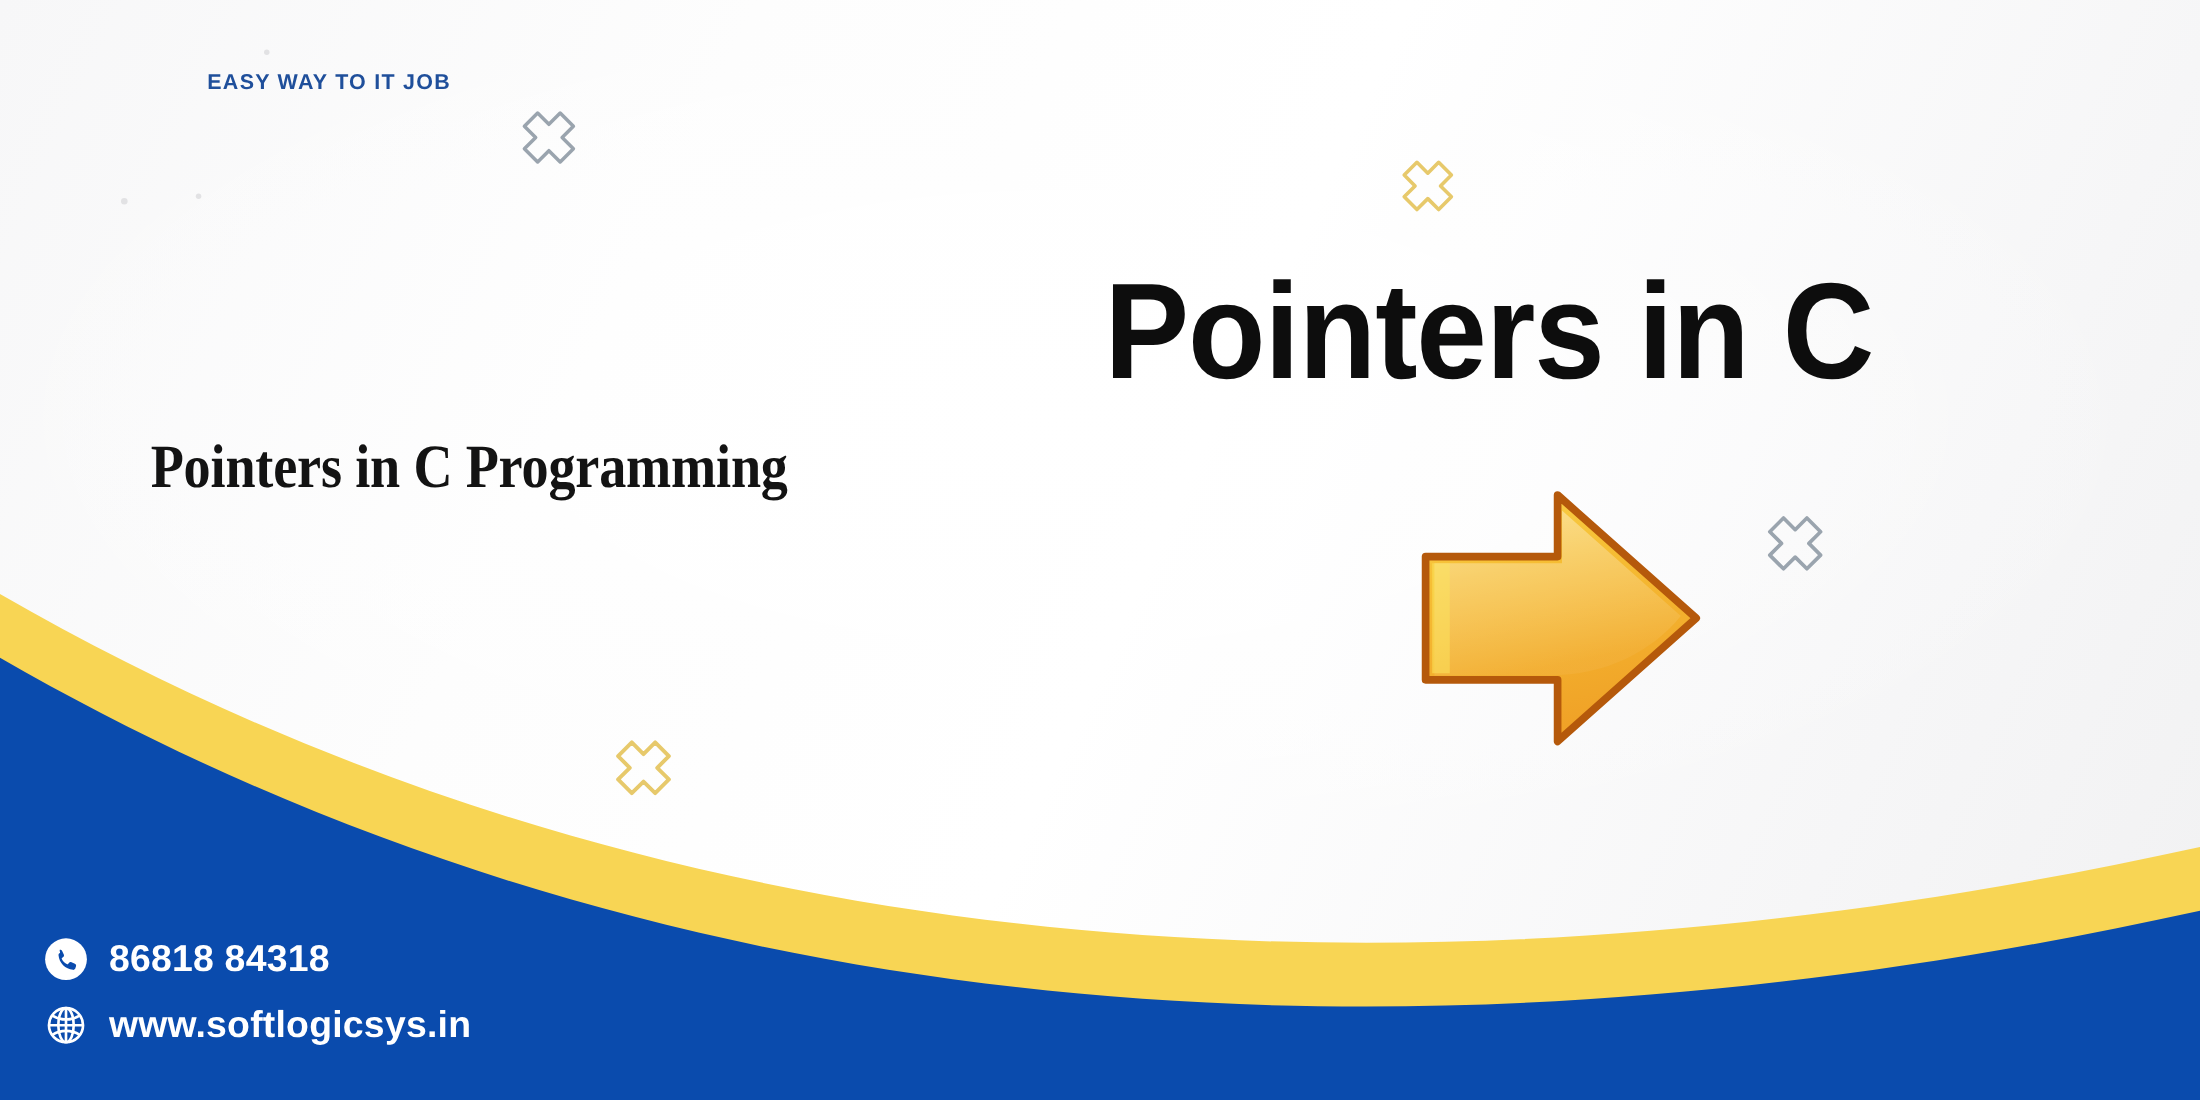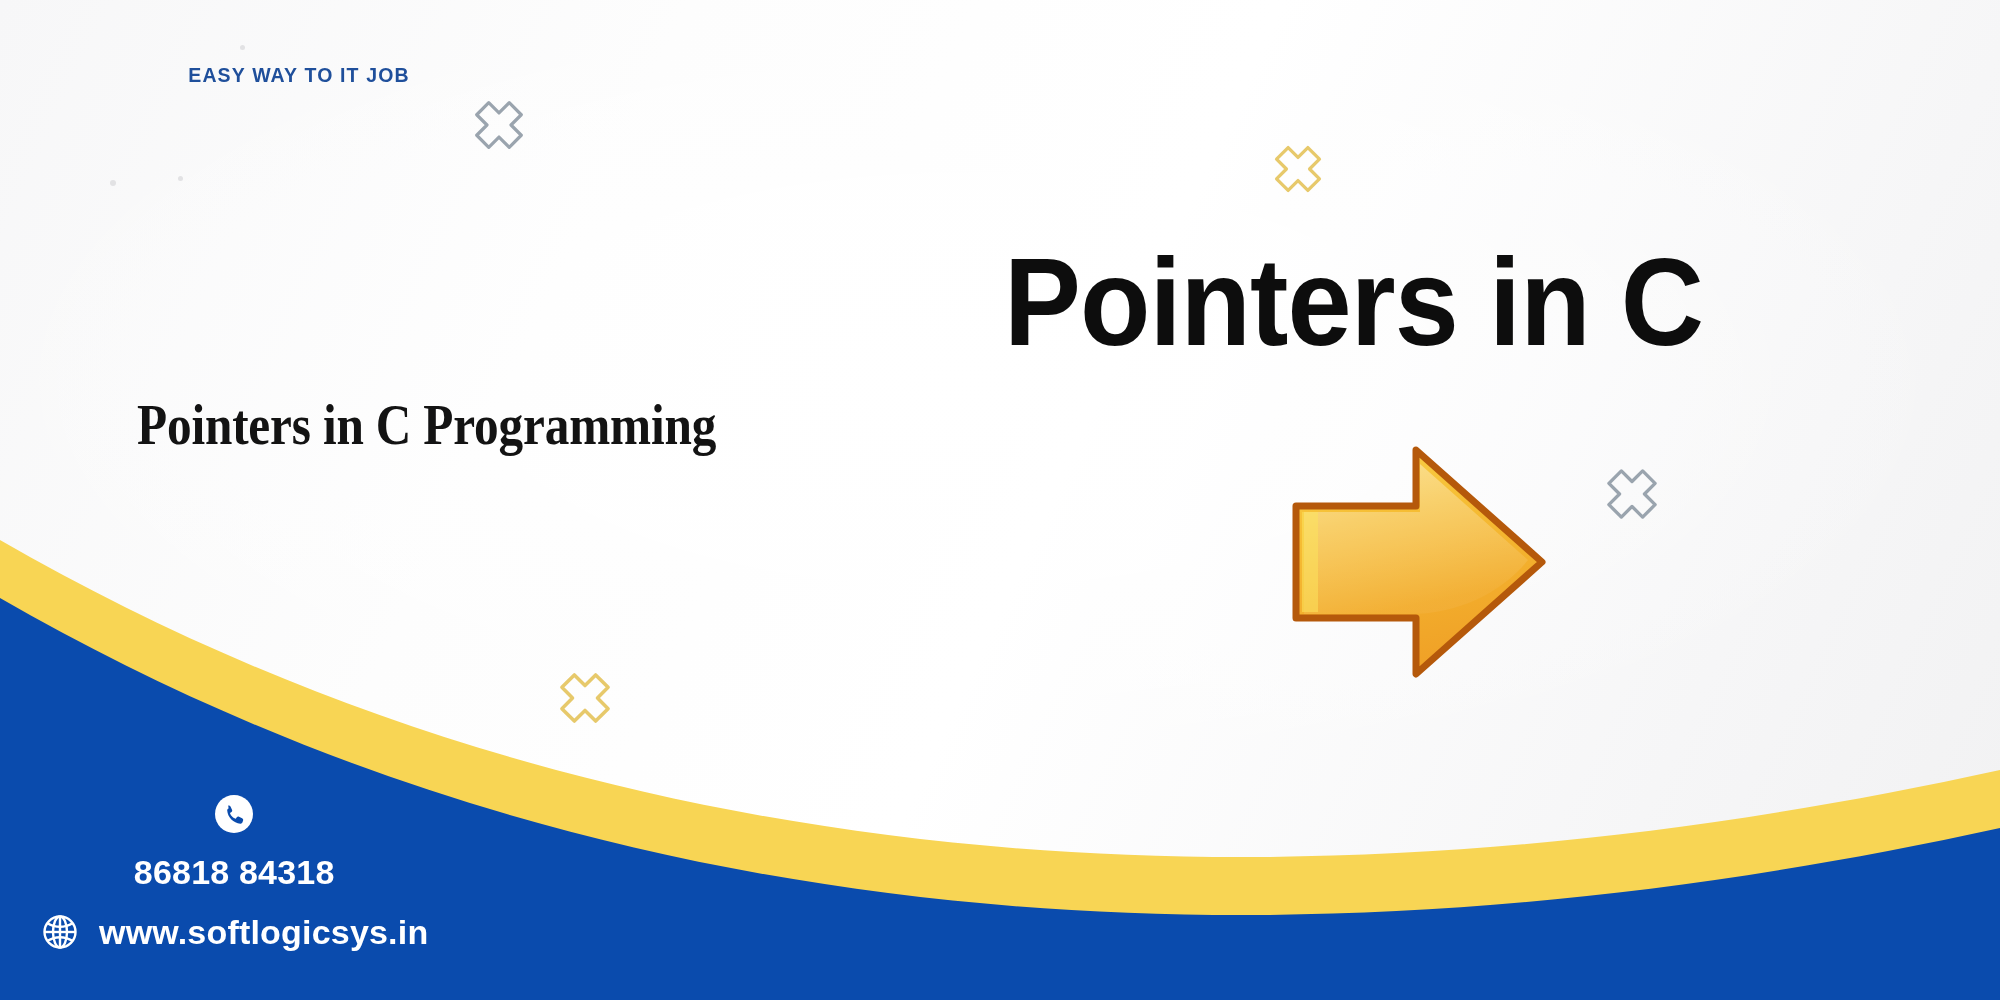--- a/index.html
+++ b/index.html
@@ -74,21 +74,21 @@
     top: 2px;
     font-family: "Liberation Sans", sans-serif;
     font-size: 17px;
     font-weight: 700;
     color: #2d55a8;
     letter-spacing: .5px;
   }
   .logo-tagline {
     margin-top: 2px;
     width: 222px;
-    text-align: center;
+    text-align: right;
     font-family: "Liberation Sans", sans-serif;
     font-size: 19.5px;
     font-weight: 700;
     letter-spacing: 1.15px;
     color: #1f4f9b;
     white-space: nowrap;
   }
 
   
   .headline {
@@ -143,21 +143,21 @@
     left: 40px;
     bottom: 48px;
     color: #ffffff;
   }
   .contact-row {
     display: flex;
     align-items: center;
     gap: 19px;
     margin-top: 20px;
   }
-  .contact-row:first-child { margin-top: 0; flex-direction: column; }
+  .contact-row:first-child { margin-top: 0; }
   .contact-text {
     font-family: "Liberation Sans", sans-serif;
     font-weight: 700;
     font-size: 34px;
     letter-spacing: .2px;
     color: #ffffff;
     white-space: nowrap;
   }
   .ic { width: 40px; height: 40px; flex: 0 0 40px; }
   .ic svg { display: block; width: 40px; height: 40px; }

